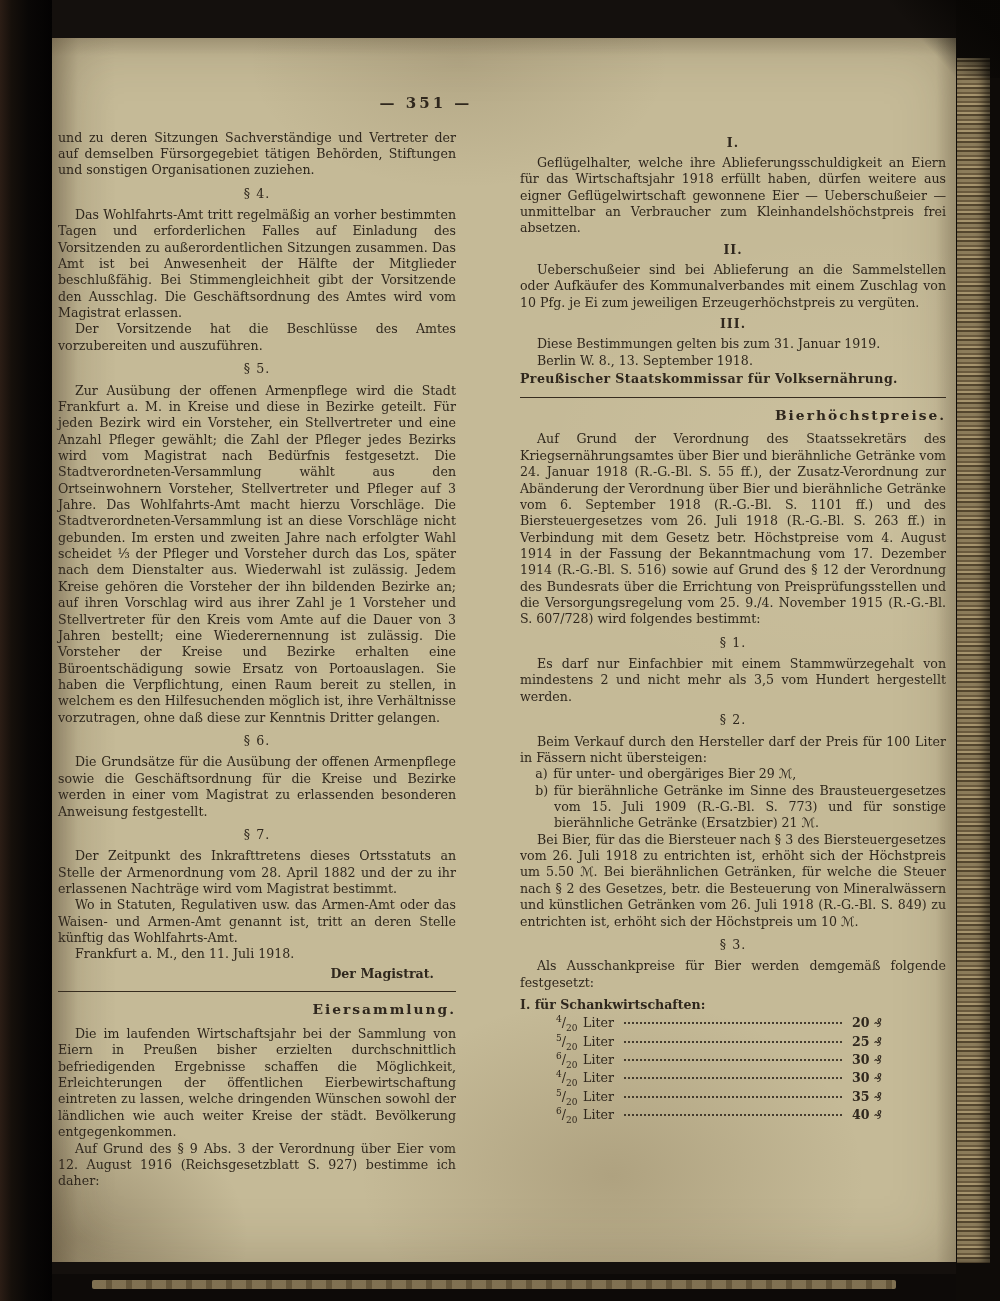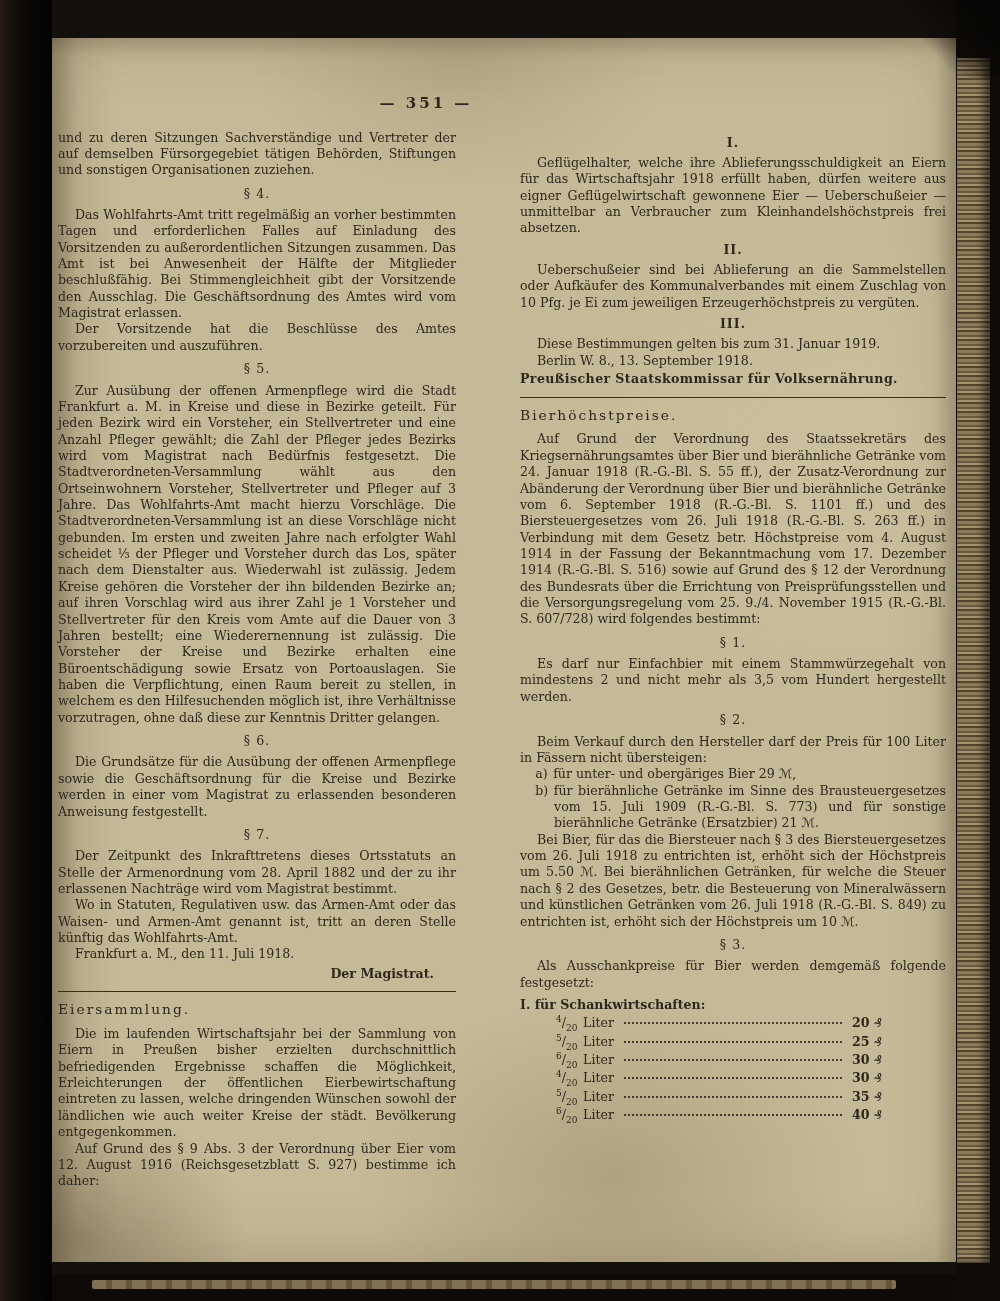--- a/index.html
+++ b/index.html
@@ -62,21 +62,21 @@
     font-size:15px; letter-spacing:3px; transform:translateX(-78px);
   }
   .columns { display:flex; gap:64px; padding:16px 10px 0 6px; }
   .col-left { width:398px; flex:none; }
   .col-right { flex:1; min-width:0; }
 
   p { margin:0; }
   .para { text-indent:1.35em; }
   .flush { text-indent:0; }
   .section-head { text-align:center; text-indent:0; margin:7px 0 5px; letter-spacing:1px; }
-  .article-head { text-align:left; text-indent:0; font-weight:normal; letter-spacing:2px; font-size:13.8px; margin:9px 0 7px; }
+  .article-head { text-align:right; text-indent:0; font-weight:bold; letter-spacing:2px; font-size:13.8px; margin:9px 0 7px; }
   .roman-head { text-align:center; text-indent:0; font-weight:bold; margin:5px 0 4px; letter-spacing:1px; }
   .signature { text-align:right; text-indent:0; font-weight:bold; padding-right:22px; margin:3px 0 6px; }
   .bold-line { font-weight:bold; text-indent:0; letter-spacing:.4px; margin:2px 0 4px; }
   .rule { border:0; border-top:1.6px solid #362c1f; margin:9px 0 7px; }
   .hang { padding-left:1.6em; text-indent:-1.6em; }
   .price-label { font-weight:bold; margin:6px 0 2px; }
   .list-item { padding-left:2.7em; text-indent:-1.5em; }
   .li-marker { padding-right:.45em; }
 
   .price-row { display:flex; align-items:baseline; margin:2px 64px 2px 36px; text-indent:0; }

